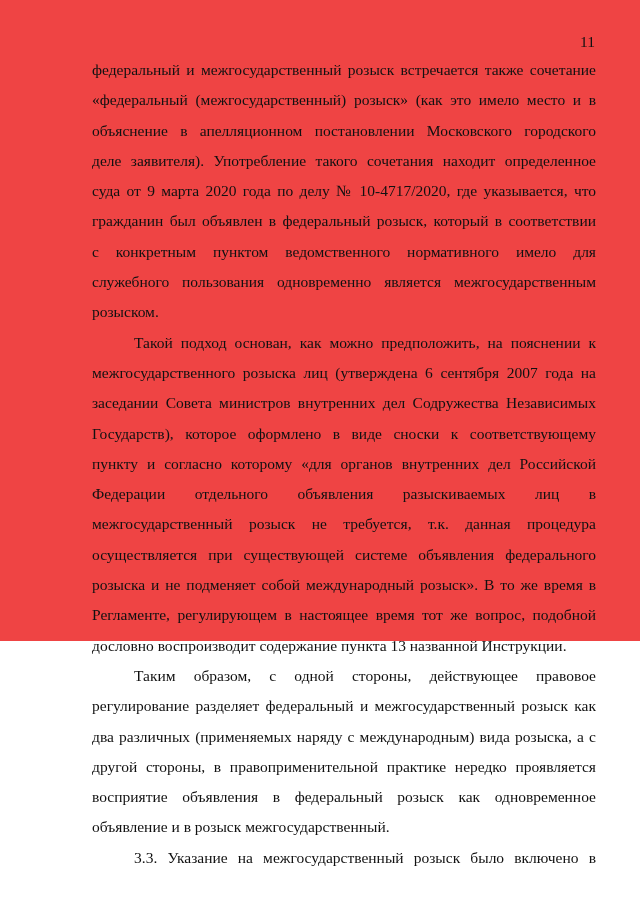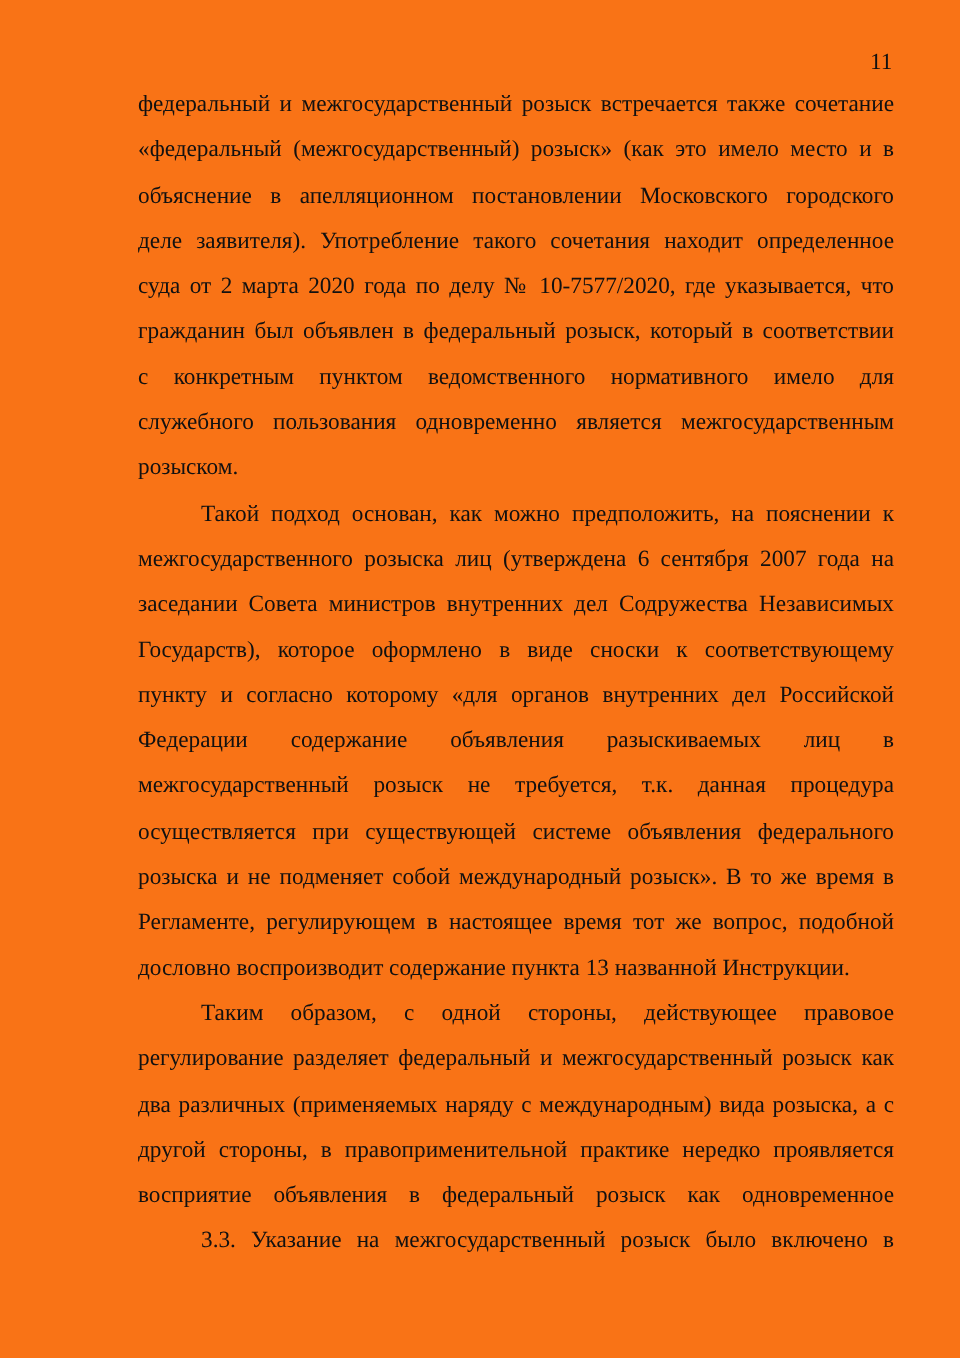--- a/index.html
+++ b/index.html
@@ -1,17 +1,17 @@
 <!DOCTYPE html>
 <html><head>
 <meta charset="utf-8">
 <style>
   html, body { margin: 0; padding: 0; background: #ffffff; }
   body { width: 640px; height: 905px; position: relative; overflow: hidden; }
-  .page { position: absolute; left: 0; top: 0; width: 640px; height: 905px; background: #f97316; }
+  .page { position: absolute; left: 0; top: 0; width: 640px; height: 641px; background: #ef4444; }
   .page-number {
     position: absolute; top: 33px; right: 45px;
     font-family: "Liberation Serif", serif; font-size: 15.5px; color: #111;
   }
   .body-text {
     position: absolute; left: 92px; top: 55px; width: 504px;
     font-family: "Liberation Serif", serif; font-size: 15.5px; line-height: 30.3px; color: #111;
     text-align: justify;
   }
   .line { display: block; height: 30.3px; white-space: nowrap; text-align-last: justify; text-align: justify; font-family: Liberation Serif, serif; }
@@ -21,36 +21,37 @@
 </head>
 <body>
 
 <div class="page">
   <div class="page-number">11</div>
   <div class="body-text" id="body-text">
       <span class="line">федеральный и межгосударственный розыск встречается также сочетание</span>
       <span class="line">«федеральный (межгосударственный) розыск» (как это имело место и в</span>
       <span class="line">объяснение в апелляционном постановлении Московского городского</span>
       <span class="line">деле заявителя). Употребление такого сочетания находит определенное</span>
-      <span class="line">суда от 2 марта 2020 года по делу № 10-7577/2020, где указывается, что</span>
+      <span class="line">суда от 9 марта 2020 года по делу № 10-4717/2020, где указывается, что</span>
       <span class="line">гражданин был объявлен в федеральный розыск, который в соответствии</span>
       <span class="line">с конкретным пунктом ведомственного нормативного имело для</span>
       <span class="line">служебного пользования одновременно является межгосударственным</span>
       <span class="line last">розыском.</span>
       <span class="line indent">Такой подход основан, как можно предположить, на пояснении к</span>
       <span class="line">межгосударственного розыска лиц (утверждена 6 сентября 2007 года на</span>
       <span class="line">заседании Совета министров внутренних дел Содружества Независимых</span>
       <span class="line">Государств), которое оформлено в виде сноски к соответствующему</span>
       <span class="line">пункту и согласно которому «для органов внутренних дел Российской</span>
-      <span class="line">Федерации содержание объявления разыскиваемых лиц в</span>
+      <span class="line">Федерации отдельного объявления разыскиваемых лиц в</span>
       <span class="line">межгосударственный розыск не требуется, т.к. данная процедура</span>
       <span class="line">осуществляется при существующей системе объявления федерального</span>
       <span class="line">розыска и не подменяет собой международный розыск». В то же время в</span>
       <span class="line">Регламенте, регулирующем в настоящее время тот же вопрос, подобной</span>
       <span class="line last">дословно воспроизводит содержание пункта 13 названной Инструкции.</span>
       <span class="line indent">Таким образом, с одной стороны, действующее правовое</span>
       <span class="line">регулирование разделяет федеральный и межгосударственный розыск как</span>
       <span class="line">два различных (применяемых наряду с международным) вида розыска, а с</span>
       <span class="line">другой стороны, в правоприменительной практике нередко проявляется</span>
       <span class="line">восприятие объявления в федеральный розыск как одновременное</span>
+      <span class="line last">объявление и в розыск межгосударственный.</span>
       <span class="line indent">3.3. Указание на межгосударственный розыск было включено в</span>
     </div>
 </div>
 
 </body></html>

